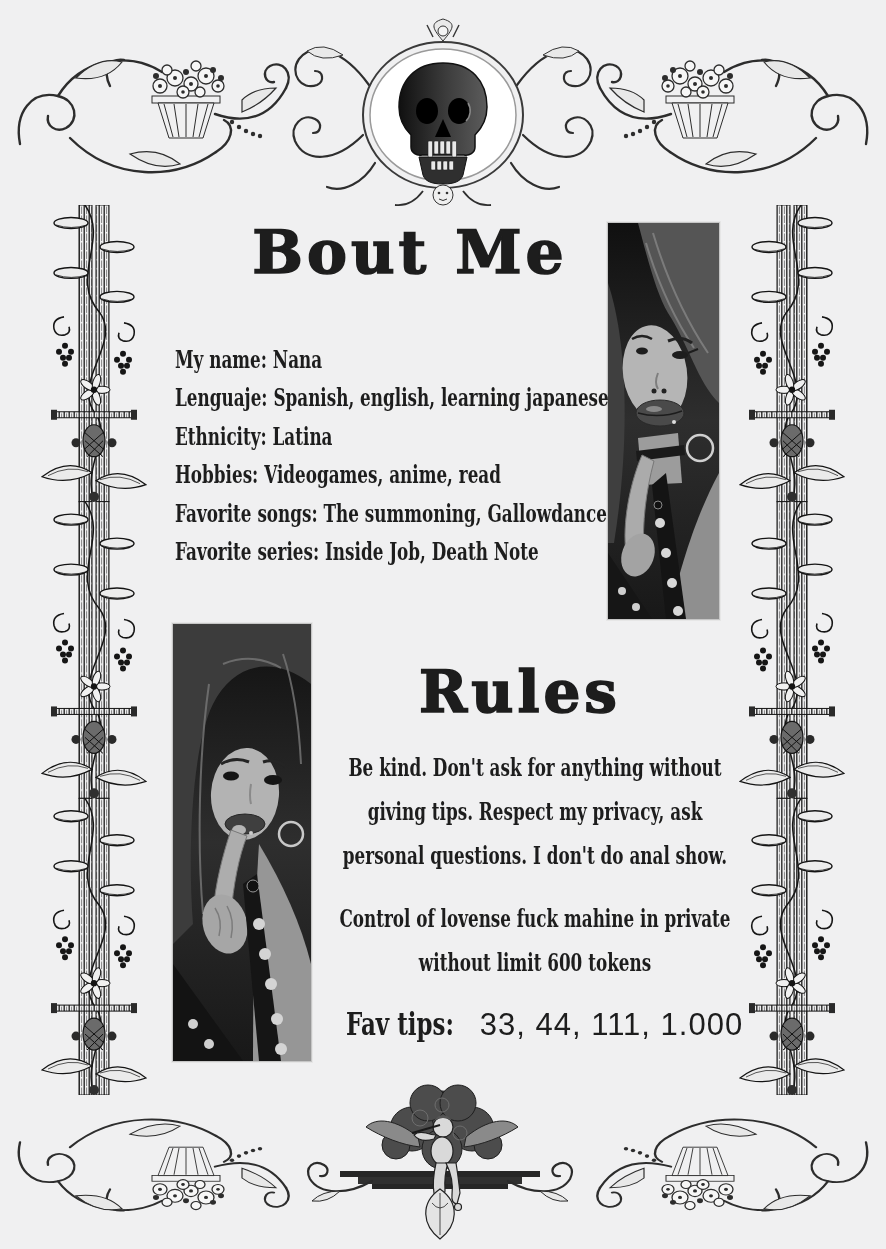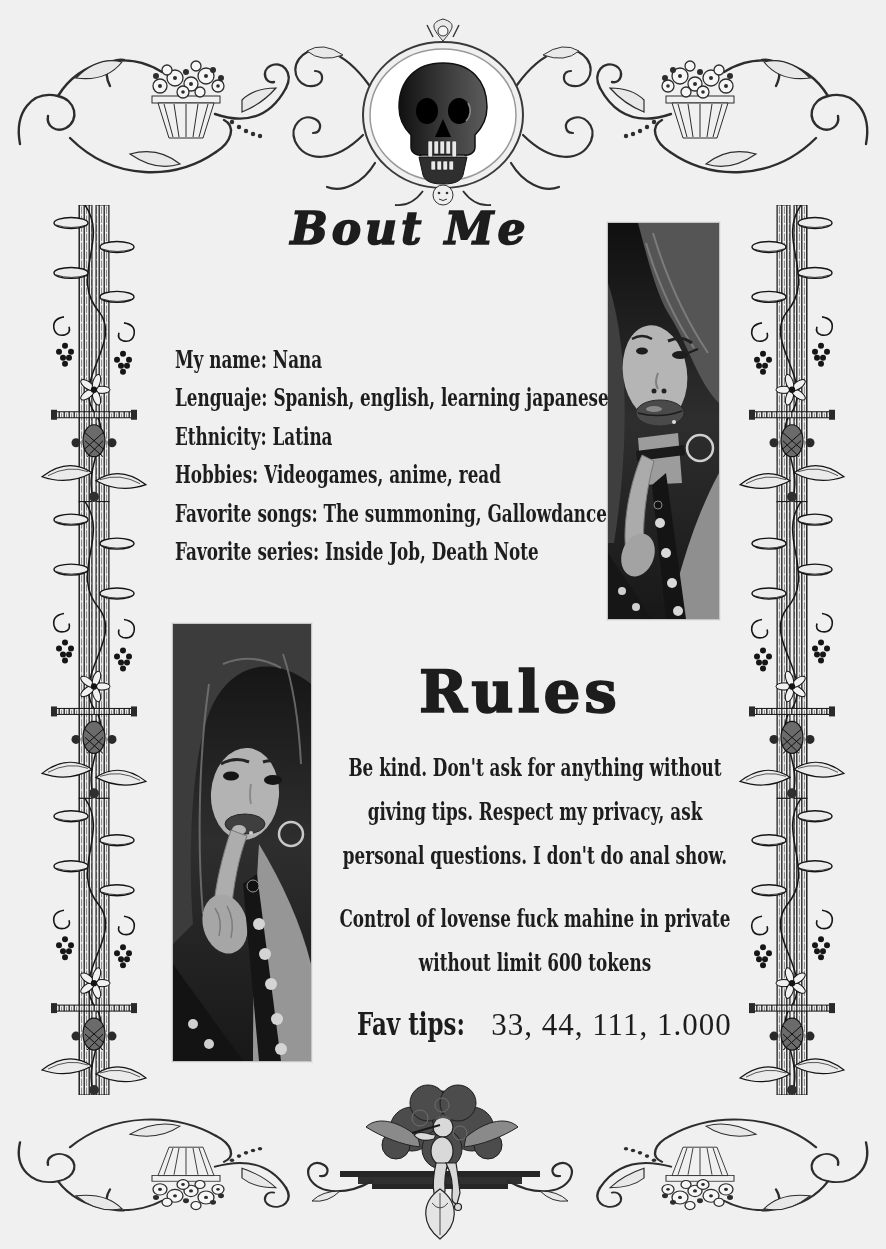--- a/index.html
+++ b/index.html
@@ -10,34 +10,34 @@
   }
   .abs{position:absolute;}
   .ornament svg{display:block;}
   
   .goth{
     font-family:"DejaVu Serif",serif;font-weight:700;
     letter-spacing:4px;text-align:center;
     -webkit-text-stroke:1.6px #1d1d1d;
     line-height:1.2;
   }
-  .title-about{left:170px;top:203px;width:480px;font-size:44px;font-style:italic;}
+  .title-about{left:170px;top:216px;width:480px;font-size:60px;}
   .title-rules{left:310px;top:658px;width:420px;font-size:58px;}
   
   .slab{
     font-weight:700;font-size:24px;letter-spacing:0;
     transform:scaleX(0.70);
   }
   .about-list{left:175px;top:341px;width:640px;transform-origin:left top;line-height:38.4px;}
   .about-line{white-space:nowrap;}
   .rules-body{left:235px;top:746px;width:600px;transform-origin:center top;text-align:center;line-height:44px;}
   .rules-private{left:235px;top:897px;width:600px;transform-origin:center top;text-align:center;line-height:44px;}
   .fav-tips{left:235px;top:1006px;width:600px;text-align:center;white-space:nowrap;}
   .fav-label{display:inline-block;font-weight:700;font-size:31px;transform:scaleX(0.74);transform-origin:center center;letter-spacing:0;}
-  .fav-values{display:inline-block;font-family:Liberation Serif, serif;font-weight:400;font-size:31px;letter-spacing:1px;margin-left:2px;}
+  .fav-values{display:inline-block;font-family:Liberation Sans, sans-serif;font-weight:400;font-size:31px;letter-spacing:1px;margin-left:2px;}
   .photo{border:1px solid #c6c6c6;box-shadow:0 0 0 1px #e6e6e6;}
   .photo svg{display:block;}
 </style>
 </head>
 <body>
 
 <svg width="0" height="0" style="position:absolute">
   <defs>
     <pattern id="bark" width="5" height="9" patternUnits="userSpaceOnUse">
       <rect width="5" height="9" fill="#f0f0f1"></rect>

